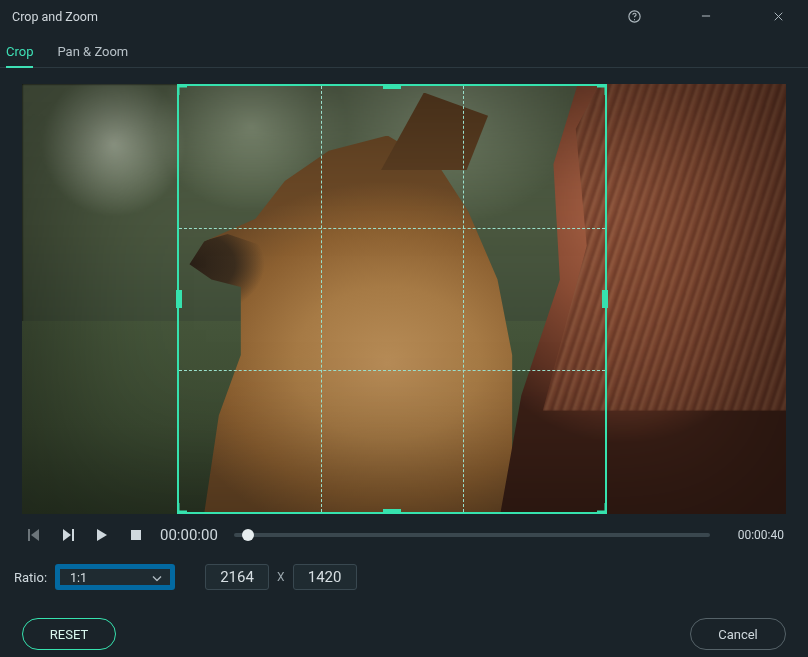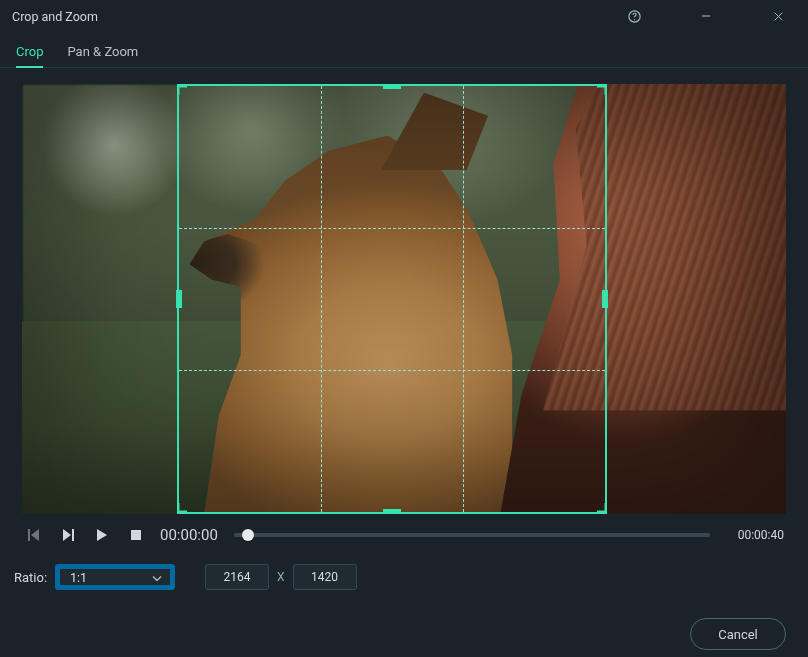--- a/index.html
+++ b/index.html
@@ -3,21 +3,21 @@
 <meta charset="utf-8">
 <style>
   * { box-sizing: border-box; margin: 0; padding: 0; font-family: -apple-system, BlinkMacSystemFont, "Segoe UI", Roboto, Arial, sans-serif; }
   body { background: #1a2329; width: 808px; height: 657px; overflow: hidden; color: #c5d0d6; }
   .window { width: 808px; height: 657px; display: flex; flex-direction: column; }
   .titlebar { height: 32px; display: flex; align-items: center; padding: 0 12px; background: #1a2329; gap: 36px; }
   .titlebar-title { font-size: 12.5px; color: #d0d7dc; flex: 0 0 auto; }
   .titlebar-spacer { flex: 1; }
   .titlebar-icon { width: 36px; height: 32px; display: flex; align-items: center; justify-content: center; cursor: pointer; }
   .titlebar-icon svg { stroke: #aeb9bf; }
-  .tabs { display: flex; gap: 24px; padding: 6px 20px 0 16px; border-bottom: 1px solid #2c3940; }
+  .tabs { display: flex; gap: 24px; padding: 6px 20px 0 6px; border-bottom: 1px solid #2c3940; }
   .tab { font-size: 13px; padding: 6px 0 8px 0; color: #b8c2c8; cursor: pointer; position: relative; }
   .tab.active { color: #3ee0b5; }
   .tab.active::after { content: ""; position: absolute; left: 0; right: 0; bottom: -1px; height: 2px; background: #3ee0b5; }
   .preview-wrap { padding: 16px 22px 0 22px; }
   .preview { position: relative; width: 764px; height: 430px; background: #000; overflow: hidden; }
   .bg { position: absolute; inset: 0; }
   
   .sky { position:absolute; inset:0; background:
       radial-gradient(120px 120px at 12% 14%, rgba(230,238,220,0.55), transparent 60%),
       radial-gradient(160px 140px at 30% 10%, rgba(200,215,185,0.45), transparent 60%),
@@ -73,21 +73,21 @@
   .time { font-size:15px; color:#cfd8dd; min-width:60px;}
   .slider-wrap{ flex:1; position:relative; height:20px; display:flex; align-items:center;}
   .slider-track{ height:4px; width:100%; background:#3a474e; border-radius:2px; }
   .slider-thumb{ position:absolute; width:12px; height:12px; background:#e6edef; border-radius:50%; top:50%; transform:translate(-50%,-50%);}
   .time-end{font-size:12px; color:#cfd8dd; min-width:60px; text-align:right;}
 
   .ratio-row{ display:flex; align-items:center; gap:8px; padding: 14px 14px 0 14px;}
   .ratio-label{ font-size:13px; color:#cfd8dd; }
   .select{ position:relative; width:120px; height:26px; background:#1f2b31; border:5px solid #0369a1; border-radius:3px; display:flex; align-items:center; padding:0 10px; font-size:12.5px; color:#d7dfe3; cursor:pointer;}
   .select .chev{ position:absolute; right:8px; top:50%; transform:translateY(-50%);}
-  .numbox{ width:64px; height:26px; background:#1f2b31; border:1px solid #394850; border-radius:3px; display:flex; align-items:center; justify-content:center; font-size:12px; color:#d7dfe3;}
+  .numbox{ width:64px; height:26px; background:#1f2b31; border:1px solid #394850; border-radius:3px; display:flex; align-items:center; justify-content:center; font-size:15px; color:#d7dfe3;}
   .x-sep{ font-size:12px; color:#9aa6ac;}
 
   .footer{ display:flex; align-items:center; padding: 28px 22px 0 22px;}
   .btn{ height:32px; border-radius:16px; display:flex; align-items:center; justify-content:center; font-size:13px; cursor:pointer; user-select:none;}
   .btn-reset{ width:94px; border:1.5px solid #36e2ae; color:#d9f7ee; background:transparent;}
   .footer-spacer{flex:1;}
   .btn-ok{ width:96px; background:#2fd9a6; color:#0c241c; font-weight:600; margin-right:18px;}
   .btn-cancel{ width:96px; border:1.5px solid #556268; color:#cfd8dd; background:transparent;}
 </style>
 </head>
@@ -202,17 +202,18 @@
     <div class="numbox">
         <span>2164</span>
       </div>
     <div class="x-sep">X</div>
     <div class="numbox">
         <span>1420</span>
       </div>
   </div>
 
   <div class="footer">
+    <div class="btn btn-reset">RESET</div>
     <div class="footer-spacer"></div>
     <div class="btn btn-cancel">Cancel</div>
   </div>
 
 </div>
 
 </body></html>

